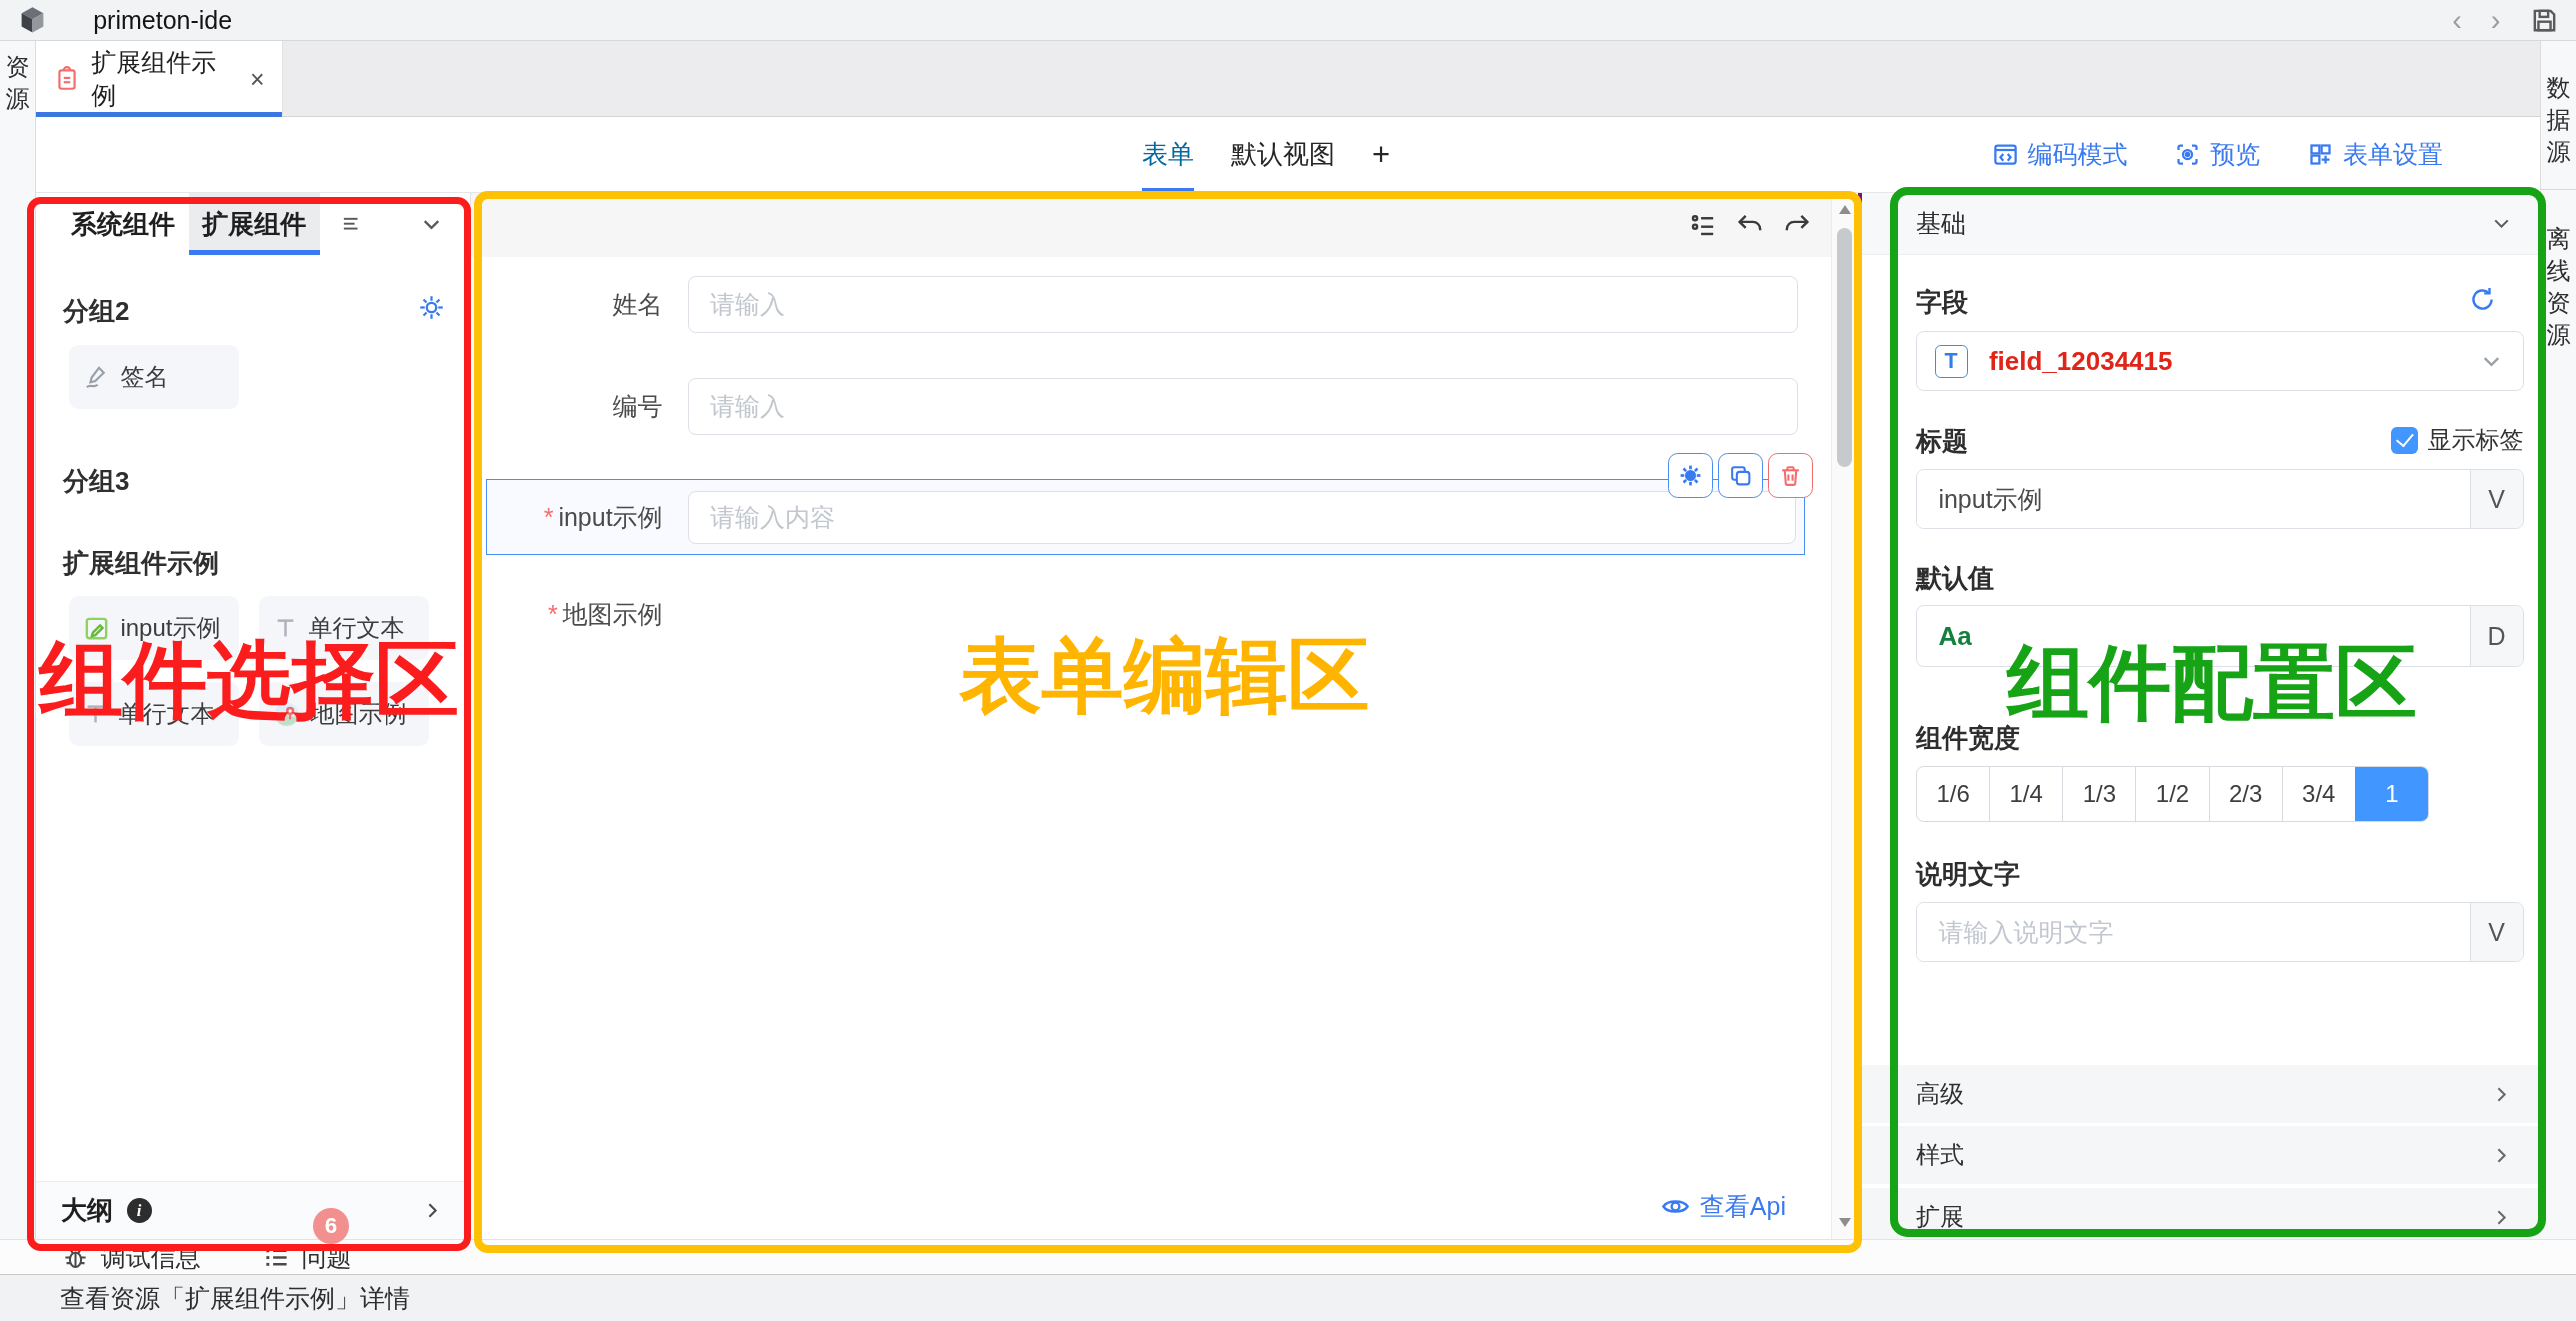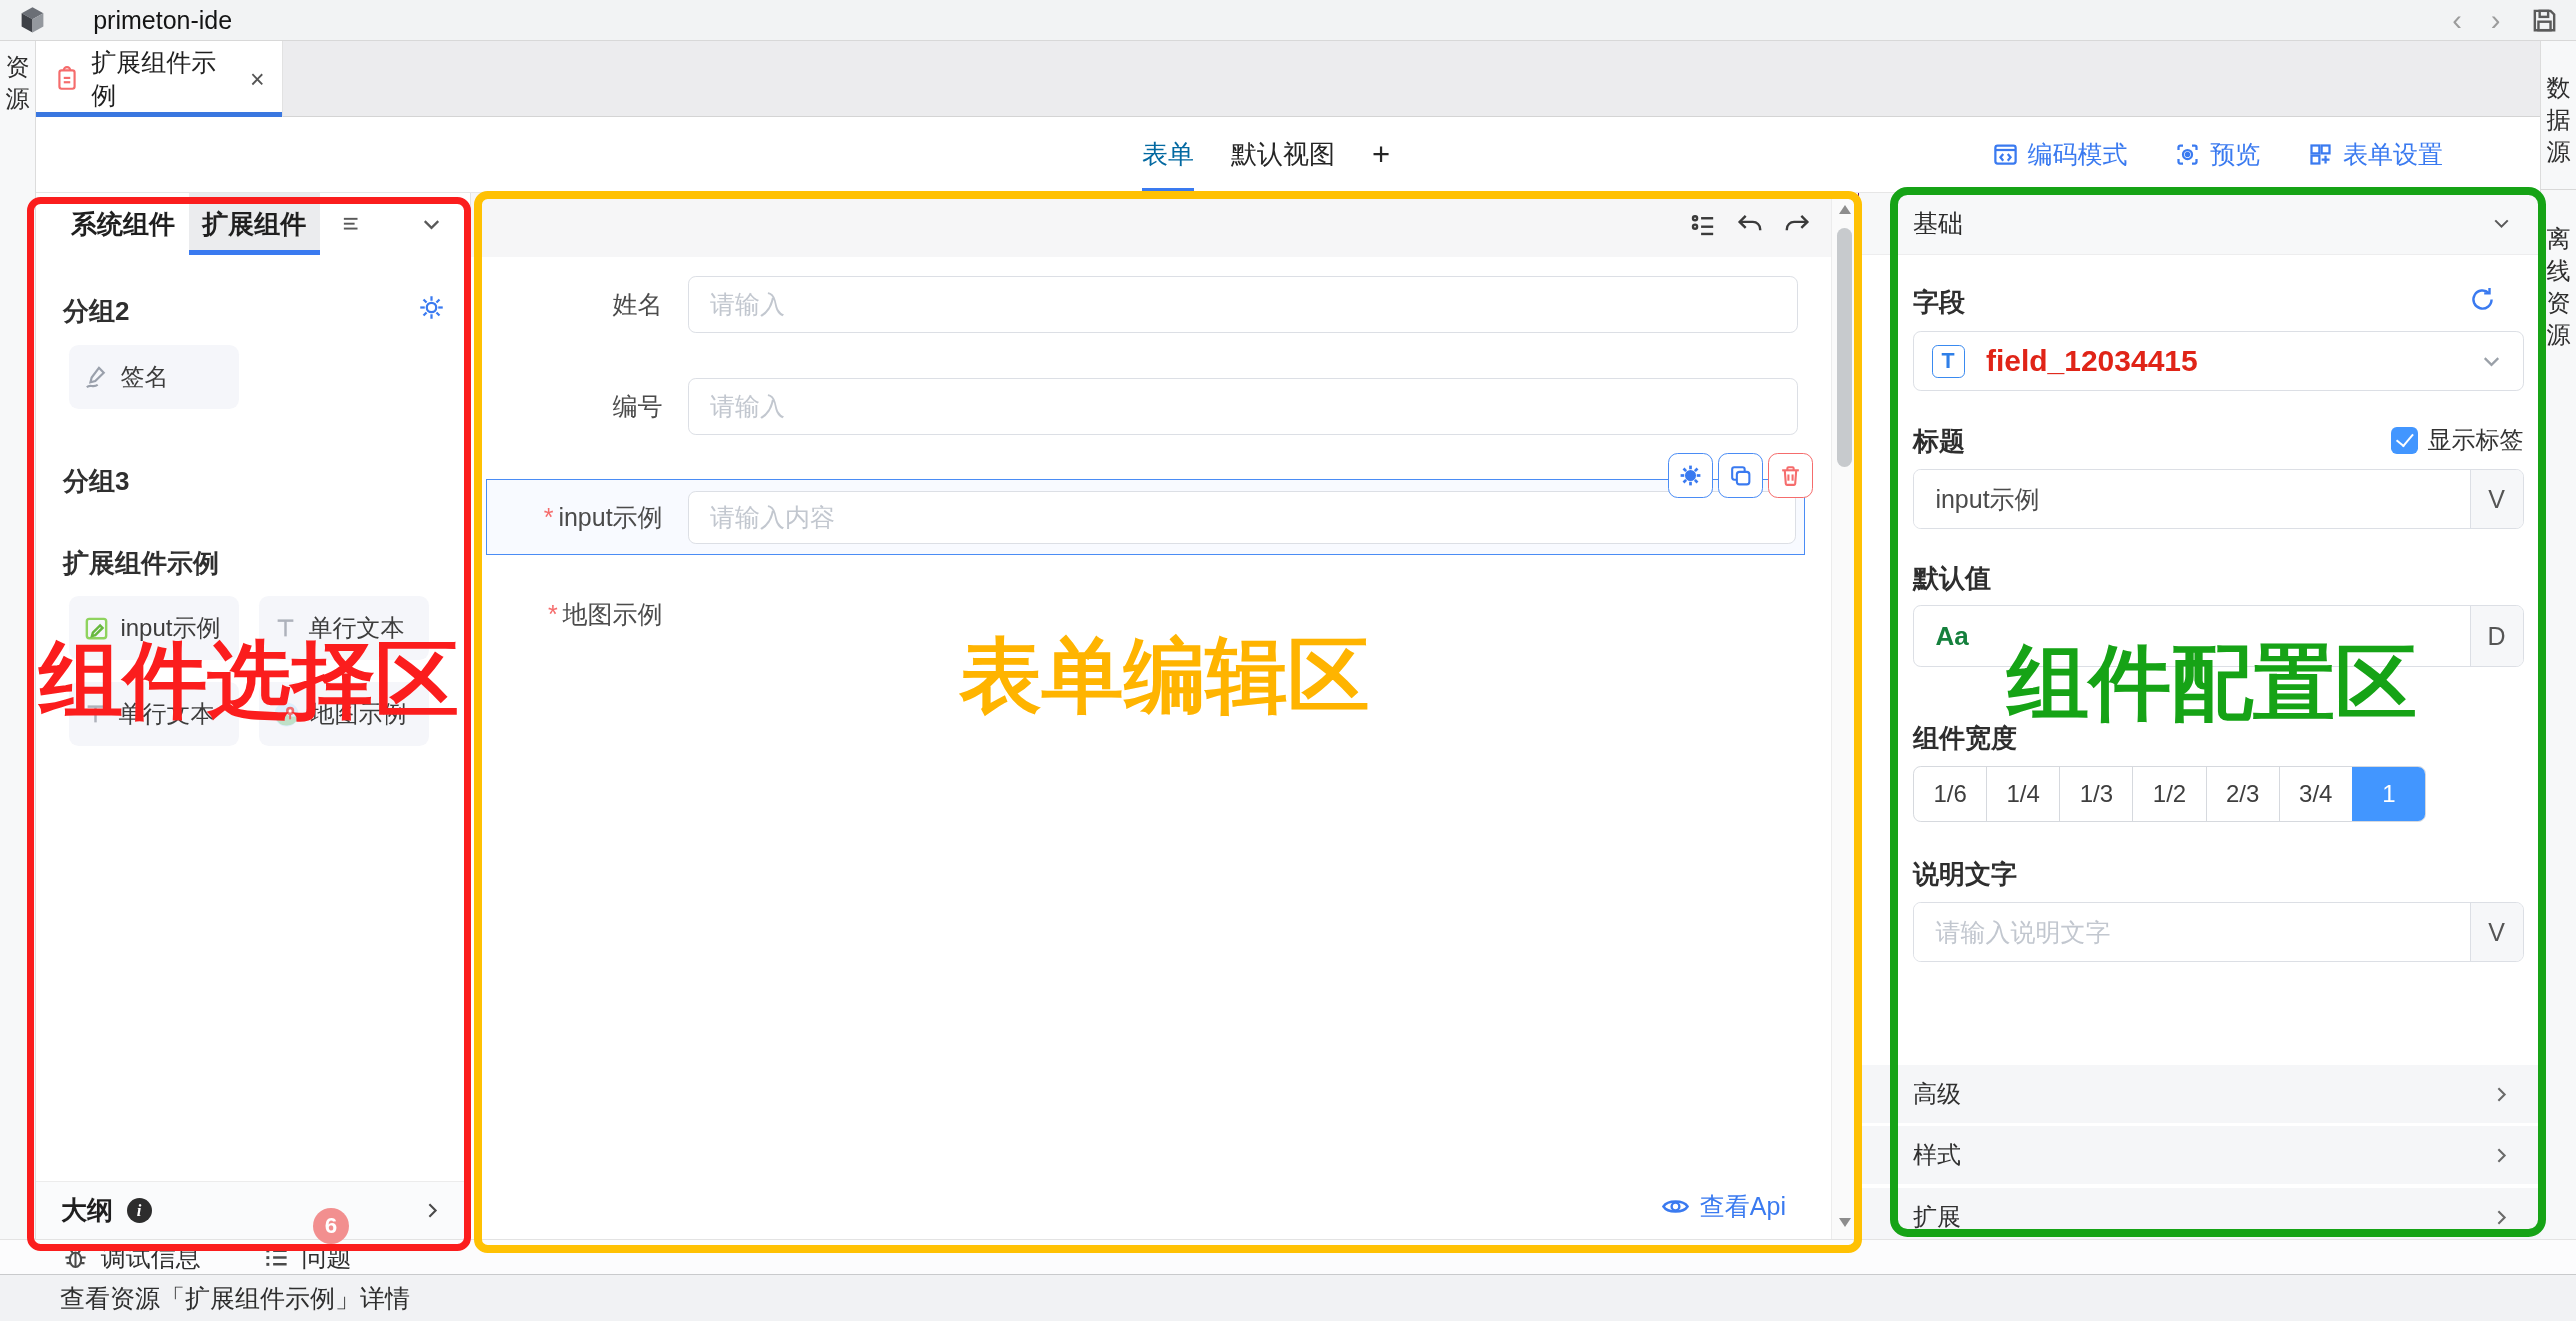--- a/index.html
+++ b/index.html
@@ -40,21 +40,21 @@
   .vt.active::after { content:""; position:absolute; left:0; right:0; bottom:0; height:3.9px; background:#3a7af0; }
   .vt-add { font-size:31px; color:#262626; }
   .top-actions { position:absolute; right:97px; top:0; height:75px; display:flex; align-items:center; gap:47px; }
   .top-action { display:flex; align-items:center; gap:8.8px; color:#3a7af0; font-size:25px; }
 
   
   #component-panel { position:absolute; left:36px; top:193px; width:435px; height:1046px; background:#fff;
     border-right:1px solid #e3e3e3; overflow:hidden; }
   #canvas { position:absolute; left:471px; top:193px; width:1387px; height:1046px; background:#fff; overflow:hidden; }
   #config-panel { position:absolute; left:1858px; top:193px; width:683px; height:1046px; background:#fff;
-    border-left:1px solid #701a75; overflow:hidden; }
+    border-left:4px solid #701a75; overflow:hidden; }
 
   
   .cp-tabs { display:flex; align-items:center; height:62px; padding-left:21.4px; }
   .cp-tab { position:relative; height:62px; display:flex; align-items:center; padding:0 13.6px; font-size:26px; font-weight:700; color:#1f1f1f; }
   .cp-tab.active { background:#ebecee; }
   .cp-tab.active::after { content:""; position:absolute; left:0; right:0; bottom:0; height:4.9px; background:#3a7af0; }
   .cp-menu-ic { margin-left:19.5px; color:#595959; }
   .cp-collapse-ic { margin-left:auto; margin-right:25px; color:#595959; }
   .cp-group-title { position:absolute; left:27px; font-size:26px; font-weight:600; color:#2f2f2f; }
   .cp-gear { position:absolute; left:382px; color:#3a7af0; }
@@ -95,21 +95,21 @@
   
   .sec-head { position:absolute; left:0; right:0; top:0; height:62px; background:#f7f8f9; border-bottom:1px solid #ededee;
     display:flex; align-items:center; padding:0 27px 0 54px; font-size:25px; color:#2b2b2b; }
   .sec-head .chev-d { margin-left:auto; color:#595959; }
   .cfg-lbl { position:absolute; left:54px; font-size:26px; font-weight:700; color:#2e2e2e; }
   .cfg-refresh { position:absolute; right:44px; top:92px; color:#3a7af0; }
   .cfg-select { position:absolute; left:54px; right:17.5px; top:138px; height:60px; border:1.9px solid #dcdfe5; border-radius:7.8px;
     background:#fff; display:flex; align-items:center; padding:0 17.5px; }
   .type-chip { width:33px; height:33px; border:1.9px solid #3a8af0; border-radius:5.8px; color:#2f7fe8; font-size:21.4px; font-weight:700;
     display:flex; align-items:center; justify-content:center; }
-  .field-val { margin-left:21.4px; font-size:30px; font-weight:600; color:#e02417;text-align:center; }
+  .field-val { margin-left:21.4px; font-size:26px; font-weight:600; color:#e02417;text-align:center; }
   .cfg-select .chev-d { margin-left:auto; color:#9aa0a8; }
   .chk-row { position:absolute; right:17.5px; top:231px; display:flex; align-items:center; gap:9.7px; }
   .chkbox { width:27px; height:27px; border-radius:5.8px; background:#4296ff; position:relative; }
   .chkbox::after { content:""; position:absolute; left:8.8px; top:3.9px; width:7.8px; height:13.6px; border:solid #fff; border-width:0 2.9px 2.9px 0; transform:rotate(40deg); }
   .chk-lbl { font-size:24px; color:#333; }
   .igroup { position:absolute; left:54px; right:17.5px; border:1.9px solid #dcdfe5; border-radius:7.8px; background:#fff; display:flex; overflow:hidden; }
   .ig-title { top:276px; height:60px; } .ig-default { top:412px; height:62px; } .ig-desc { top:709px; height:60px; }
   .ig-input { flex:1; border:none; outline:none; font-size:25px; color:#4b4b4b; padding:0 21.4px; background:#fff; font-family:"Liberation Sans", sans-serif; }
   .ig-input::placeholder { color:#c2c7cf; }
   .ig-addon { width:53px; flex:none; background:#f6f7f9; border-left:1.9px solid #dcdfe5; display:flex; align-items:center;

